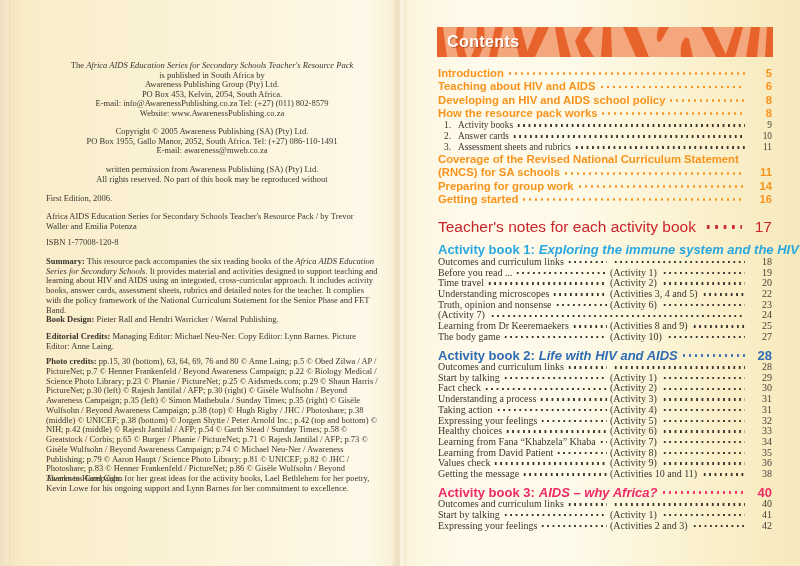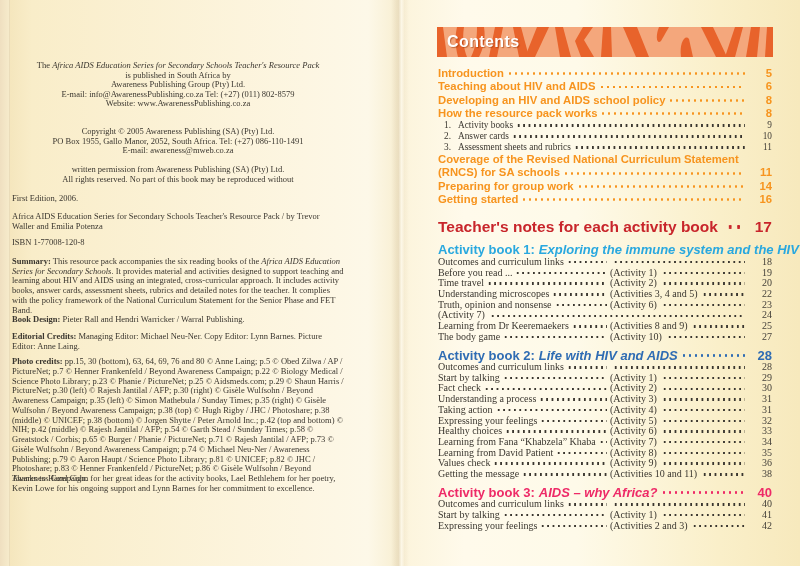--- a/index.html
+++ b/index.html
@@ -6,21 +6,21 @@
   body{width:800px;height:566px;font-family:"Liberation Serif", serif;}
   .spread{position:relative;width:800px;height:566px;overflow:hidden;
     background:linear-gradient(90deg,#f3e3b8 0%,#f9edc9 4%,#fdf6e2 38%,#fdf8e8 46%,#f8efd3 49.6%,#fcf4dc 50.4%,#fffaeb 58%,#fefae9 72%,#faefc9 90%,#f7e9bd 100%);}
   .left-edge{position:absolute;left:0;top:0;width:9px;height:566px;
     background:linear-gradient(90deg,#efdfc0,#f6ebcb);border-right:1px solid #eadcba;}
   .spine{position:absolute;left:391px;top:0;width:18px;height:566px;
     background:linear-gradient(90deg,rgba(180,150,100,0) 0%,rgba(170,140,95,0.18) 42%,rgba(255,255,255,0.35) 58%,rgba(180,150,100,0.08) 75%,rgba(180,150,100,0) 100%);}
 
   
   .page-left{position:absolute;left:0;top:0;width:400px;height:566px;color:#3a362f;}
-  .page-left .blk{position:absolute;left:12px;width:332px;font-size:8.5px;line-height:9.7px;}
+  .page-left .blk{position:absolute;left:46px;width:332px;font-size:8.5px;line-height:9.7px;}
   .blk.center{text-align:center;line-height:9.6px;}
   .blk b{font-weight:bold;}
   #top-block{top:61px;}
   #copyright-block{top:127px;}
   #rights-block{top:165px;}
   #edition-line{top:194px;}
   #citation-line{top:212px;}
   #isbn-line{top:238px;}
   #summary-par{top:257px;text-align:left;}
   #bookdesign-line{top:315px;}
@@ -49,21 +49,21 @@
   .trow.main{color:#f7941e;font-family:"Liberation Sans",sans-serif;font-weight:bold;
     font-size:11.3px;line-height:13.3px;}
   .trow.main .dots{height:2.8px;background-size:6px 2.8px;
     background-image:radial-gradient(circle, currentColor 1.05px, transparent 1.35px);}
   .trow.sub{color:#3a362f;font-size:9.3px;line-height:11px;padding-left:6px;}
   .trow.sub .num{flex:0 0 14px;}
   .trow.sub .pg{color:#45413a;}
 
   
   .section-head{margin-top:11px;color:#c8252b;font-family:"Liberation Sans",sans-serif;
-    font-weight:bold;font-size:15.5px;line-height:19px;}
+    font-weight:normal;font-size:15.5px;line-height:19px;}
   .section-head .dots{height:3.4px;margin:0 4px 0 8px;background-size:8.4px 3.4px;
     background-image:radial-gradient(circle, currentColor 1.5px, transparent 1.85px);}
   .section-head .pg{flex:0 0 26px;}
 
   
   .bhead{font-family:"Liberation Sans",sans-serif;font-weight:bold;font-size:13px;line-height:13.5px;}
   .bhead .bknum{margin-right:4px;white-space:nowrap;}
   .bhead .bktitle{font-style:italic;white-space:nowrap;}
   .bhead .dots{height:2.8px;background-size:6px 2.8px;
     background-image:radial-gradient(circle, currentColor 1.1px, transparent 1.4px);}
@@ -83,20 +83,21 @@
   <div class="left-edge"></div>
 
   <div class="page-left">
 
     <div class="blk center" id="top-block">
       <div><span>The </span><i>Africa AIDS Education Series for Secondary Schools Teacher's Resource Pack</i></div>
       <div>
 
       <div>is published in South Africa by</div>
           <div>Awareness Publishing Group (Pty) Ltd.</div>
+          <div>PO Box 453, Kelvin, 2054, South Africa.</div>
           <div>E-mail: info@AwarenessPublishing.co.za     Tel: (+27) (011) 802-8579</div>
           <div>Website: www.AwarenessPublishing.co.za</div>
         </div>
     </div>
 
     <div class="blk center" id="copyright-block">
 
     <div>Copyright © 2005 Awareness Publishing (SA) (Pty) Ltd.</div>
         <div>PO Box 1955, Gallo Manor, 2052, South Africa. Tel: (+27) 086-110-1491</div>
         <div>E-mail: awareness@mweb.co.za</div>

